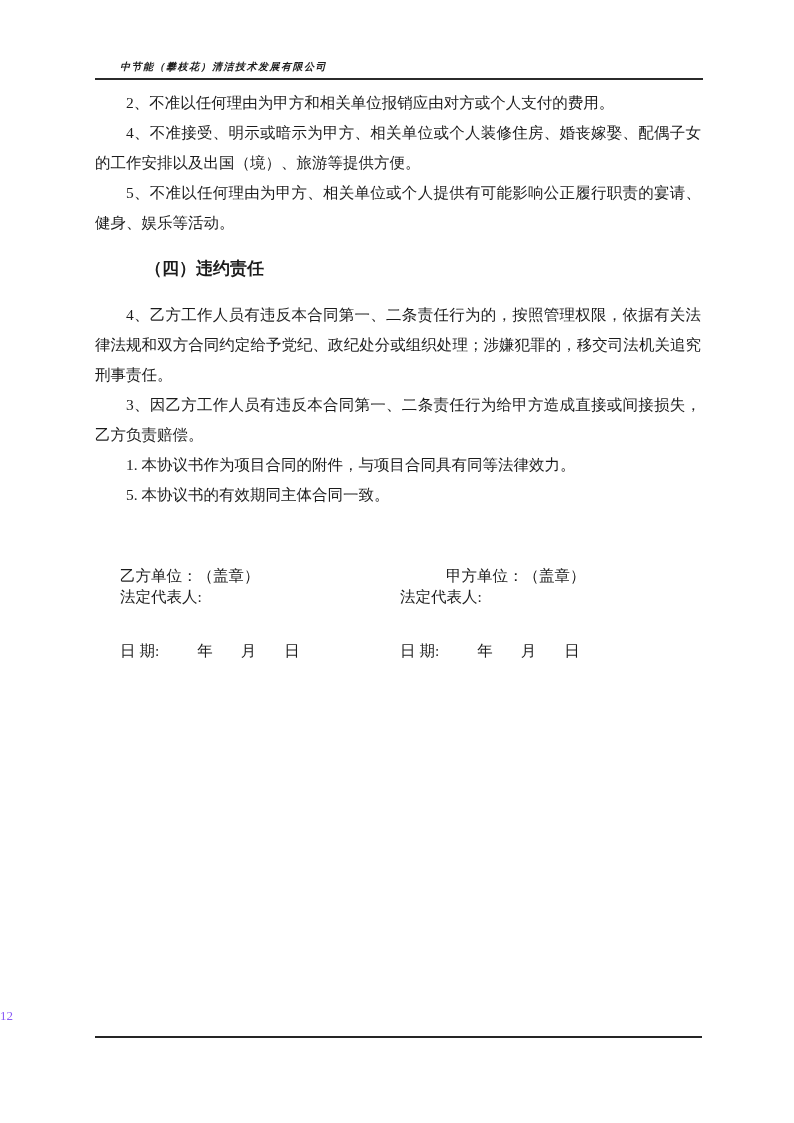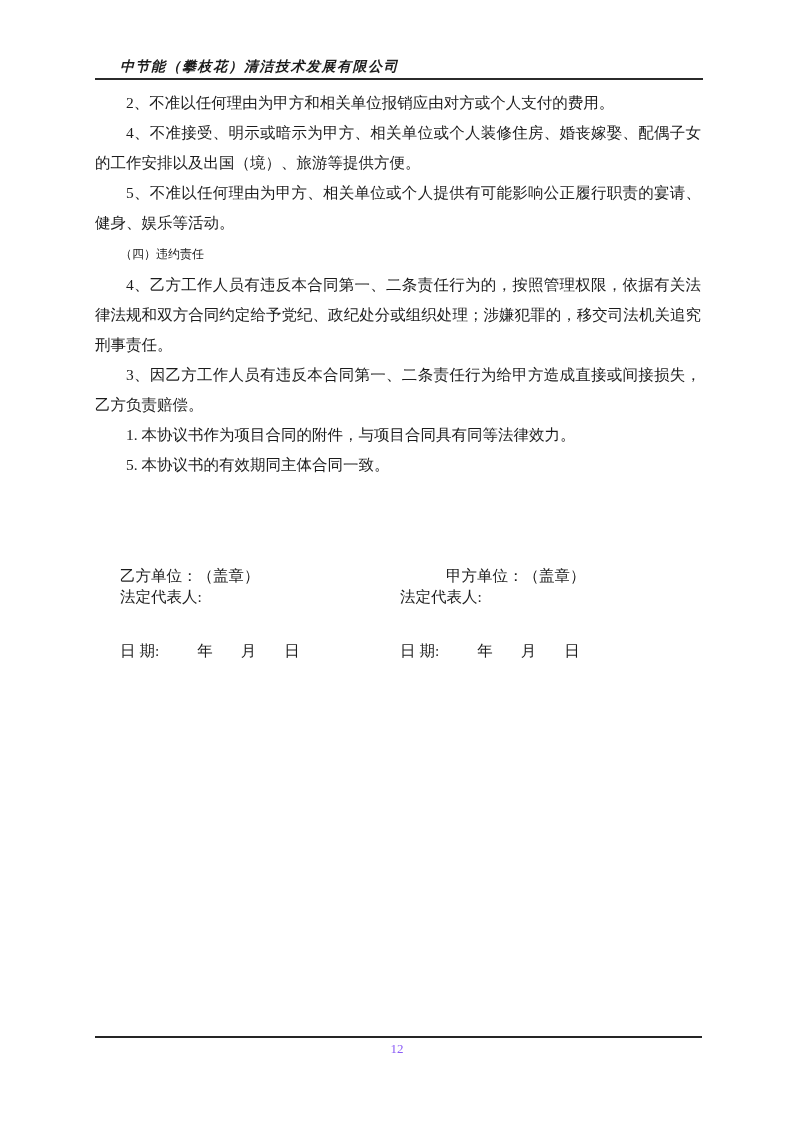--- a/index.html
+++ b/index.html
@@ -19,21 +19,21 @@
     overflow: hidden;
   }
   
   .doc-header {
     position: absolute;
     top: 58px;
     left: 95px;
     width: 608px;
   }
   .company-name {
-    font-size: 14px;
+    font-size: 10px;
     font-weight: bold;
     font-style: italic;
     letter-spacing: 1.5px;
     padding-left: 25px;
     line-height: 18px;
   }
   .header-rule {
     margin-top: 2px;
     border: 0;
     border-top: 2px solid #2b2b2b;
@@ -47,24 +47,24 @@
     width: 606px;
     font-size: 15.5px;
     line-height: 30px;
     text-align: justify;
   }
   .doc-body p {
     margin: 0;
     text-indent: 2em;
   }
   .section-heading {
-    margin: 1px;
+    margin: 16px;
     text-indent: 2em;
-    font-size: 12px;
-    font-weight: normal;
+    font-size: 17px;
+    font-weight: bold;
     line-height: 30px;
   }
   
   .signatures {
     position: absolute;
     top: 565px;
     left: 95px;
     width: 606px;
     font-size: 15.5px;
     line-height: 21px;
@@ -92,24 +92,23 @@
     top: 1036px;
     left: 95px;
     width: 607px;
     border: 0;
     border-top: 2px solid #252525;
     height: 0;
     margin: 0;
   }
   .page-number {
     position: absolute;
-    top: 1041px;
+    top: 1008px;
     left: 0;
     width: 100%;
-    text-align: center;
     font-size: 13px;
     color: #8b5cf6;
   }
 </style>
 </head>
 <body>
 
 <div class="page">
 
   <div class="doc-header">

